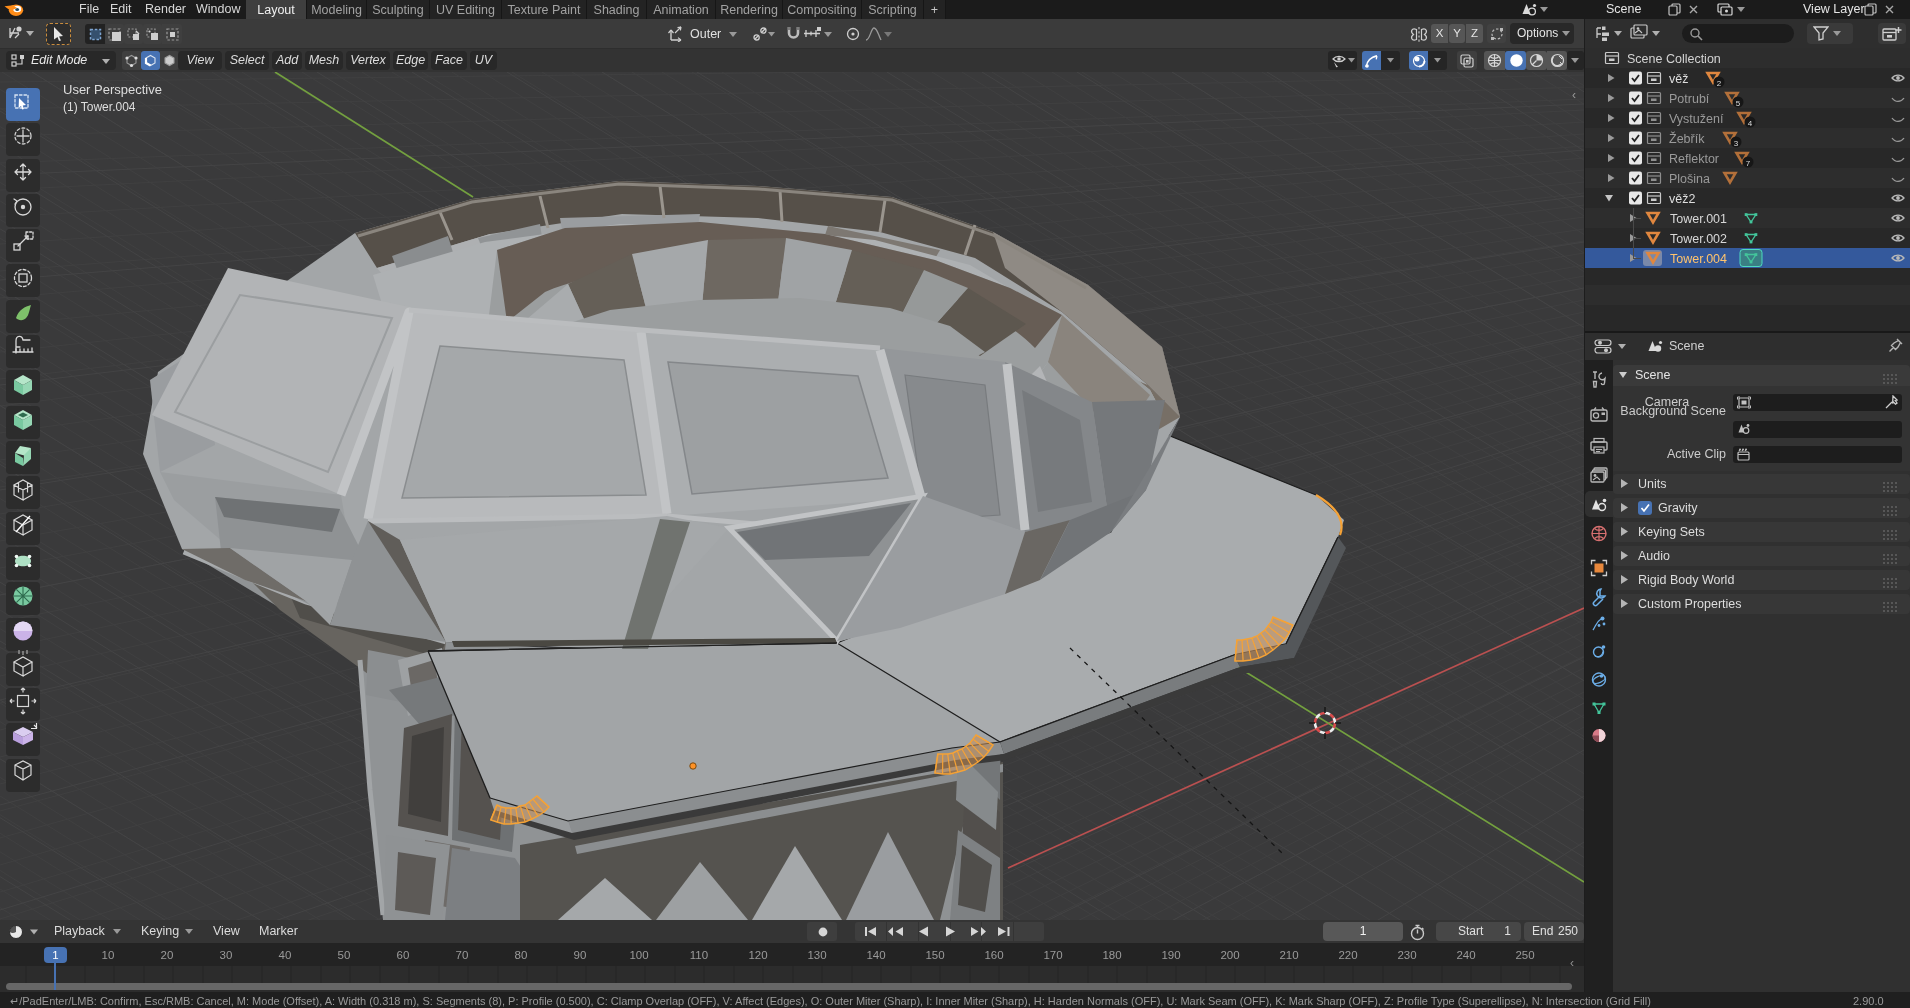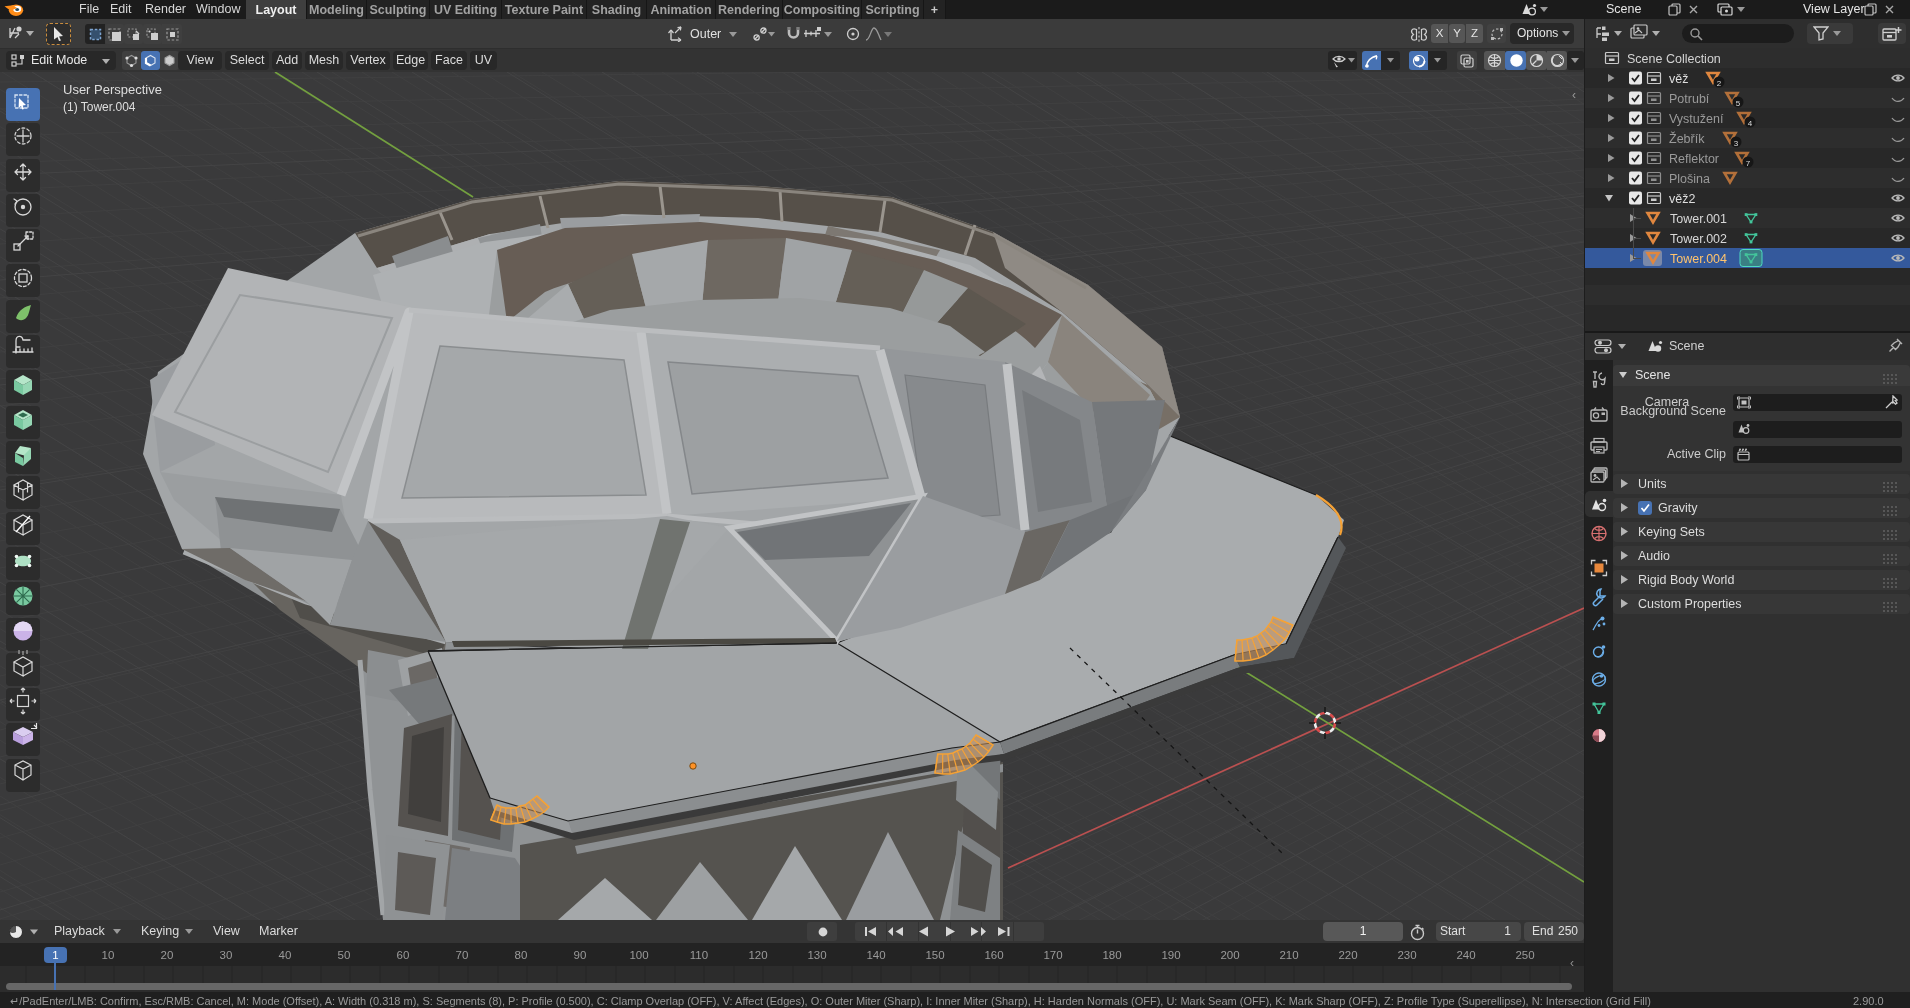--- a/index.html
+++ b/index.html
@@ -1,24 +1,24 @@
 <!DOCTYPE html>
 <html><head>
 <meta charset="utf-8">
 <style>
   html,body{margin:0;padding:0;width:1910px;height:1008px;overflow:hidden;background:#1d1d1d;
     font-family:"Liberation Sans",sans-serif;-webkit-font-smoothing:antialiased;}
   *{box-sizing:border-box;}
   .abs{position:absolute;}
   #topbar{position:absolute;left:0;top:0;width:1910px;height:19px;background:#1b1b1b;color:#d0d0d0;font-size:12.5px;}
   .tmenu{position:absolute;top:0;height:19px;line-height:19px;color:#d8d8d8;margin-left:48px;}
-  .tab{position:absolute;top:0;height:19px;line-height:20px;color:#a2a2a2;text-align:center;background:#232323;border-right:1px solid #161616;font-size:12.5px;font-weight:bold;}
+  .tab{position:absolute;top:0;height:19px;line-height:20px;color:#a2a2a2;text-align:center;background:#232323;border-right:1px solid #161616;font-size:12.5px;}
   .tab.active{background:#3f3f3f;color:#f0f0f0;}
   #row2{position:absolute;left:0;top:19px;width:1584px;height:30px;background:#3b3b3b;border-bottom:1px solid #2e2e2e;}
-  #row3{position:absolute;left:0;top:49px;width:1584px;height:23px;background:#333333;}
+  #row3{position:absolute;left:0;top:49px;width:1584px;height:23px;background:#333333;font-style:italic;}
   .m3{position:absolute;top:2px;height:19px;line-height:19px;color:#dedede;font-size:12.5px;}
   #viewport{position:absolute;left:0;top:72px;width:1584px;height:848px;background:#3a3a3b;overflow:hidden;}
   #rightpanel{position:absolute;left:1585px;top:19px;width:325px;height:973px;background:#2d2d2d;}
   #timeline{position:absolute;left:0;top:920px;width:1584px;height:72px;background:#303030;}
   #statusbar{position:absolute;left:0;top:992px;width:1910px;height:16px;background:#1f1f1f;color:#9a9a9a;font-size:11px;}
   .ibtn{position:absolute;border-radius:3px;}
   svg{display:block;}
   .vmenu{position:absolute;top:2px;height:19px;line-height:19px;color:#dcdcdc;font-size:12.5px;background:#282828;border-radius:4px;text-align:center;}
 </style>
 </head>
@@ -1245,21 +1245,21 @@
     <path d="M91 4.5 L91 14.5 L100 9.5 Z"></path>
     <path d="M116 5 L116 14 L123.5 9.5 Z M126 5 L126 14 L131 9.5 Z"></path>
     <path d="M143 5 L143 14 L151 9.5 Z M153 5 L153 14"></path>
     <path d="M152.5 5 L154.5 5 L154.5 14 L152.5 14 Z M10 5 L12 5 L12 14 L10 14 Z M152.5 5 L154.5 5 L154.5 14 L152.5 14 Z"></path>
   </svg>
   <div class="abs" style="left:1323px;top:2px;width:80px;height:19px;background:#585858;border-radius:4px;color:#f2f2f2;text-align:center;line-height:19px;font-size:12px">1</div>
   <svg class="abs" style="left:1409px;top:4px" width="17" height="17" viewBox="0 0 17 17">
       <circle cx="8.5" cy="9.5" r="6" fill="none" stroke="#c9c9c9" stroke-width="1.4"></circle>
       <path d="M8.5 9.5 L8.5 5.5 M6.5 1.5 L10.5 1.5 M8.5 1.5 L8.5 3.5 M13 4 L14.5 5.5" stroke="#c9c9c9" stroke-width="1.4"></path>
     </svg>
-  <div class="abs" style="left:1436px;top:2px;width:85px;height:19px;background:#474747;border-radius:4px;color:#e0e0e0;font-size:12px;line-height:19px"><span style="padding-left:4px">Start</span><span style="position:absolute;right:10px">1</span></div>
+  <div class="abs" style="left:1436px;top:2px;width:85px;height:19px;background:#474747;border-radius:4px;color:#e0e0e0;font-size:12px;line-height:19px"><span style="padding-left:22px">Start</span><span style="position:absolute;right:10px">1</span></div>
   <div class="abs" style="left:1524px;top:2px;width:60px;height:19px;background:#474747;border-radius:4px;color:#e0e0e0;font-size:12px;line-height:19px"><span style="padding-left:8px">End</span><span style="position:absolute;right:6px">250</span></div>
 
   <div class="abs" style="left:0;top:23px;width:1584px;height:23px;background:#232323"></div>
   <svg class="abs" style="left:0;top:23px" width="1584" height="23" font-family="Liberation Sans, sans-serif" font-size="11.5" fill="#9a9a9a" text-anchor="middle">
     <text x="108" y="16">10</text>
       <text x="167" y="16">20</text>
       <text x="226" y="16">30</text>
       <text x="285" y="16">40</text>
       <text x="344" y="16">50</text>
       <text x="403" y="16">60</text>

